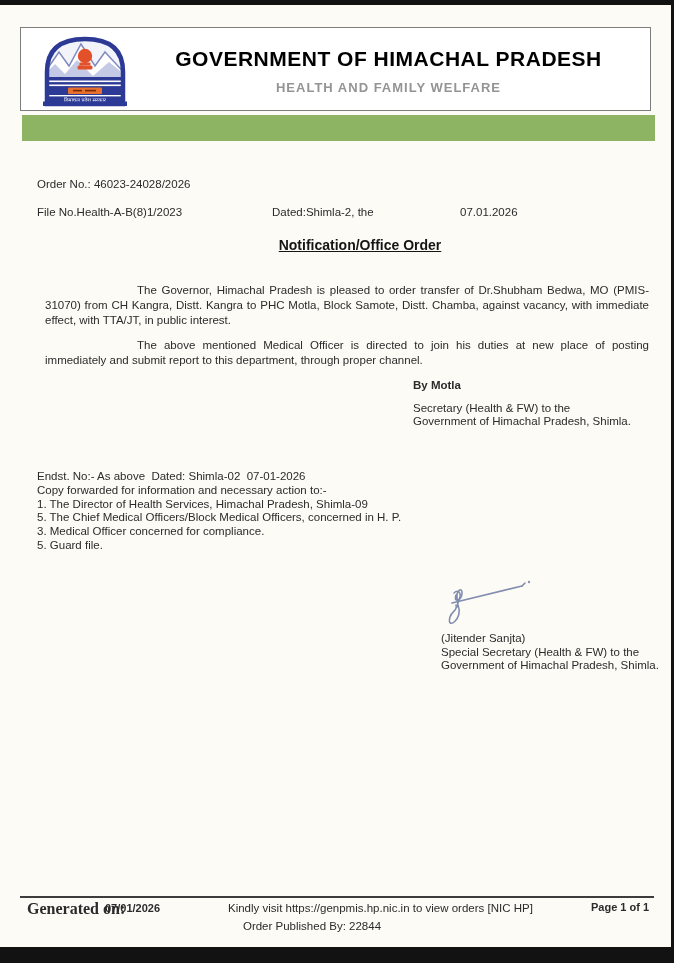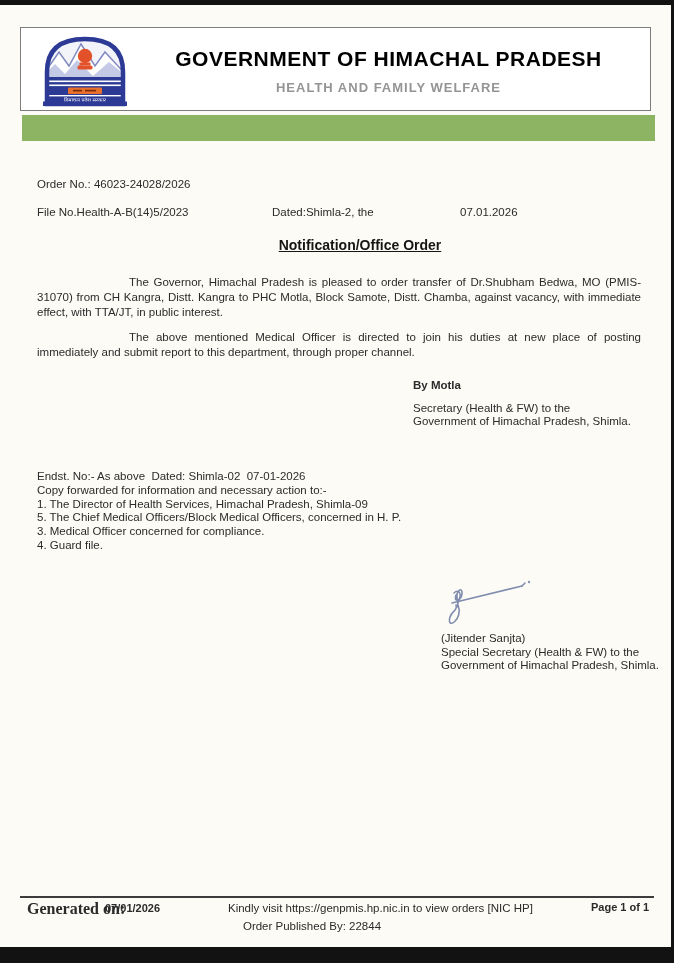--- a/index.html
+++ b/index.html
@@ -24,21 +24,21 @@
   .t{position:absolute;font-size:11.5px;line-height:14px;white-space:nowrap;}
   .order-no{left:37px;top:177px;}
   .file-no{left:37px;top:205px;}
   .dated{left:272px;top:205px;}
   .date{left:460px;top:205px;}
 
   .doc-title{position:absolute;left:37px;width:646px;top:237px;text-align:center;
              font-size:14px;font-weight:bold;text-decoration:underline;color:#151515;}
 
   .para{position:absolute;left:37px;width:604px;font-size:11.5px;line-height:15px;
-        text-align:justify;text-indent:92px;margin:0;}
+        text-align:justify;text-indent:92px;margin:8px;}
   .para1{top:275px;}
   .para2{top:330px;}
 
   .by-order{position:absolute;left:413px;top:379px;font-size:11.5px;line-height:13.5px;}
   .by-order .label{font-weight:bold;margin-bottom:9px;}
 
   .endst{position:absolute;left:37px;top:470px;font-size:11.5px;line-height:13.8px;}
   .endst div{white-space:pre-wrap;}
 
   .signature{position:absolute;left:428px;top:579px;width:118px;height:56px;}
@@ -91,42 +91,42 @@
     </svg>
     <div class="titles">
       <div class="gov-title">GOVERNMENT OF HIMACHAL PRADESH</div>
       <div class="dept-title">HEALTH AND FAMILY WELFARE</div>
     </div>
   </div>
 
   <div class="green-bar" style="background:#8db463;"></div>
 
   <div class="t order-no">Order No.: 46023-24028/2026</div>
-  <div class="t file-no">File No.Health-A-B(14)5/2023</div>
+  <div class="t file-no">File No.Health-A-B(8)1/2023</div>
   <div class="t dated">Dated:Shimla-2, the</div>
   <div class="t date">07.01.2026</div>
 
   <div class="doc-title">Notification/Office Order</div>
 
   <p class="para para1">The Governor, Himachal Pradesh is pleased to order transfer of Dr.Shubham Bedwa, MO (PMIS-31070) from CH Kangra, Distt. Kangra to PHC Motla, Block Samote, Distt. Chamba, against vacancy, with immediate effect, with TTA/JT, in public interest.</p>
   <p class="para para2">The above mentioned Medical Officer is directed to join his duties at new place of posting immediately and submit report to this department, through proper channel.</p>
 
   <div class="by-order">
     <div class="label">By Motla</div>
     <div>Secretary (Health &amp; FW) to the</div>
     <div>Government of Himachal Pradesh, Shimla.</div>
   </div>
 
   <div class="endst">
     <div>Endst. No:- As above  Dated: Shimla-02  07-01-2026</div>
     <div>Copy forwarded for information and necessary action to:-</div>
     <div>1. The Director of Health Services, Himachal Pradesh, Shimla-09</div>
     <div>5. The Chief Medical Officers/Block Medical Officers, concerned in H. P.</div>
     <div>3. Medical Officer concerned for compliance.</div>
-    <div>4. Guard file.</div>
+    <div>5. Guard file.</div>
   </div>
 
   <svg class="signature" viewBox="0 0 118 56">
     <g fill="none" stroke="#6b7aa3" stroke-width="1.6" stroke-linecap="round" opacity="0.85">
       <path d="M30,22 c-4,-9 5,-16 4,-7 c-1,7 -9,9 -6,1"></path>
       <path d="M26,14 c3,-3 7,-2 6,4 c-1,5 -4,7 -2,10"></path>
       <path d="M30,26 c6,14 -12,26 -8,12 c2,-7 8,-6 6,-12"></path>
       <path d="M24,24 L94,7"></path>
       <path d="M94,7 l3,-3"></path>
     </g>

